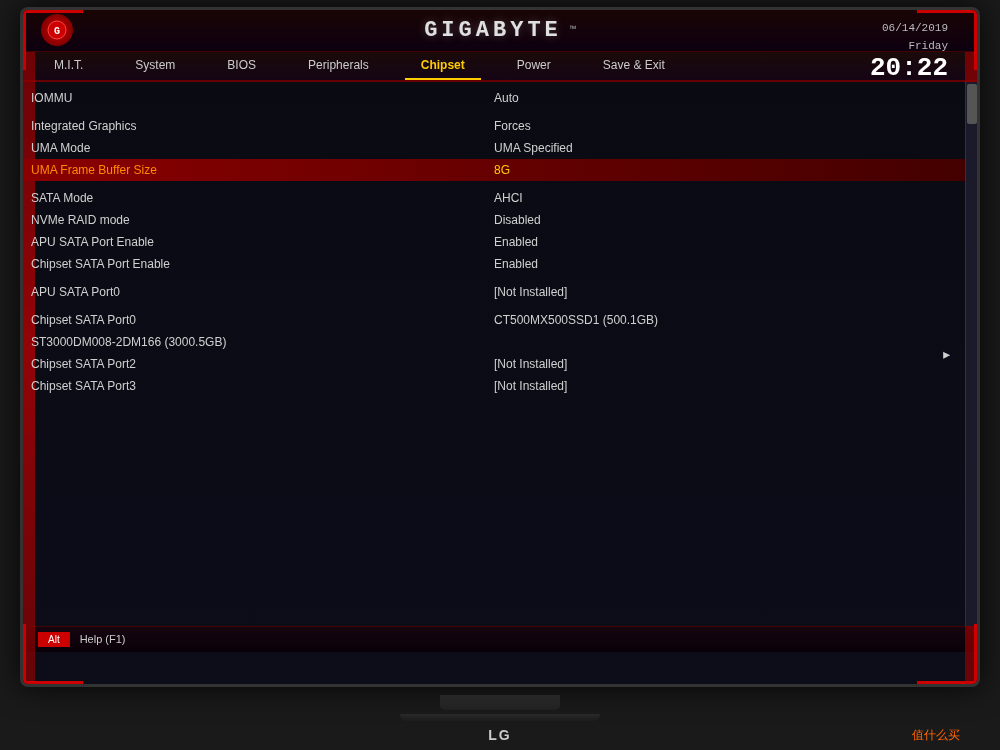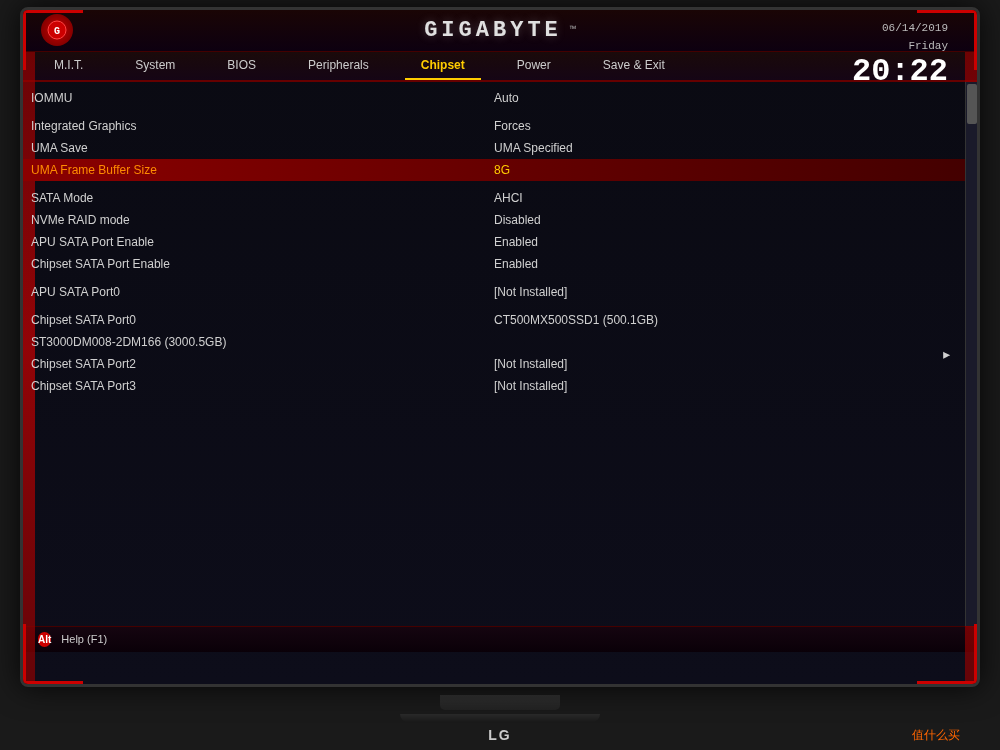--- a/index.html
+++ b/index.html
@@ -144,21 +144,21 @@
       color: #bbb;
     }
 
     .datetime-day {
       font-size: 11px;
       color: #bbb;
       margin-left: 48px;
     }
 
     .datetime-time {
-      font-size: 32px;
+      font-size: 26px;
       font-weight: bold;
       color: #fff;
       line-height: 1.1;
     }
 
     
     .nav-bar {
       display: flex;
       align-items: center;
       background: linear-gradient(180deg, #1a0a0a 0%, #150515 100%);
@@ -241,24 +241,24 @@
       align-items: center;
       padding: 5px 15px;
       background: linear-gradient(180deg, #150510 0%, #0a0008 100%);
       border-top: 1px solid #400;
       gap: 10px;
     }
 
     .footer-key {
       background: #c00;
       color: #fff;
-      padding: 2px 0;
+      padding: 2px 10px;
       font-size: 10px;
-      font-weight: bold;
-      border-radius: 7px;
+      font-weight: normal;
+      border-radius: 0;
       font-family: 'Arial', sans-serif;
     }
 
     .footer-label {
       color: #ccc;
       font-size: 11px;
       font-family: 'Arial', sans-serif;
     }
 
     
@@ -373,21 +373,21 @@
         </div>
 
         <div class="section-divider"></div>
 
         <div class="setting-row">
           <span class="setting-label">Integrated Graphics</span>
           <span class="setting-value">Forces</span>
         </div>
 
         <div class="setting-row">
-          <span class="setting-label">UMA Save</span>
+          <span class="setting-label">UMA Mode</span>
           <span class="setting-value">UMA Specified</span>
         </div>
 
         <div class="setting-row highlighted">
           <span class="setting-label orange">UMA Frame Buffer Size</span>
           <span class="setting-value highlighted-val">8G</span>
         </div>
 
         <div class="section-divider"></div>
 

